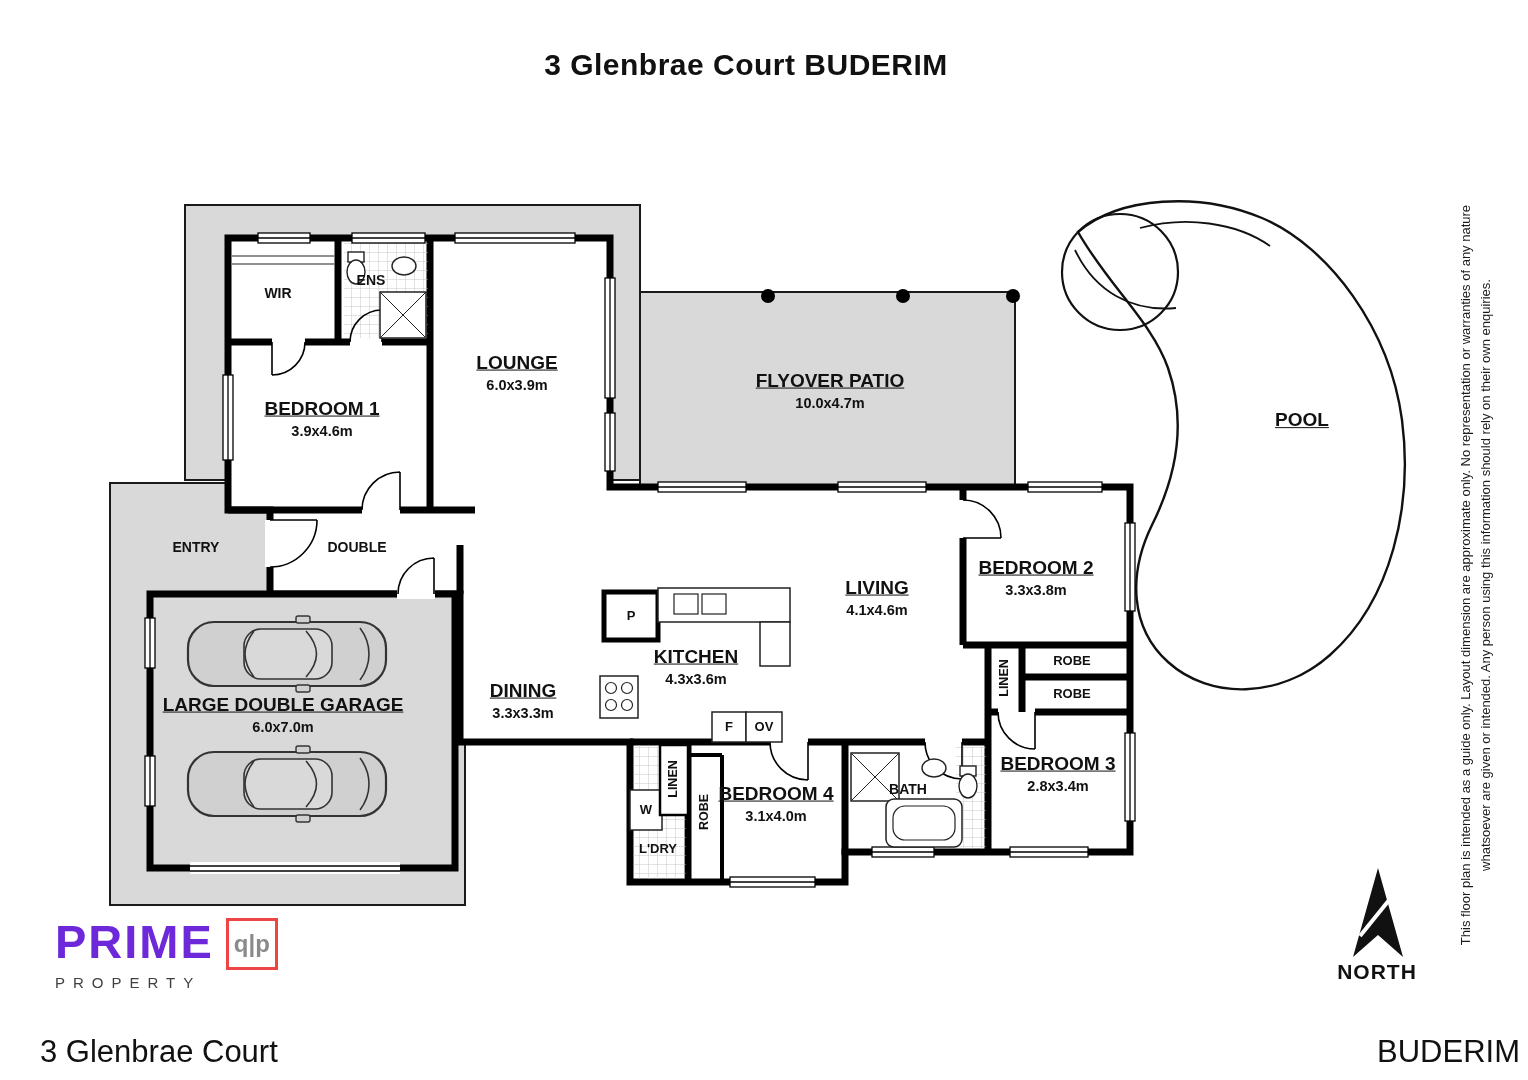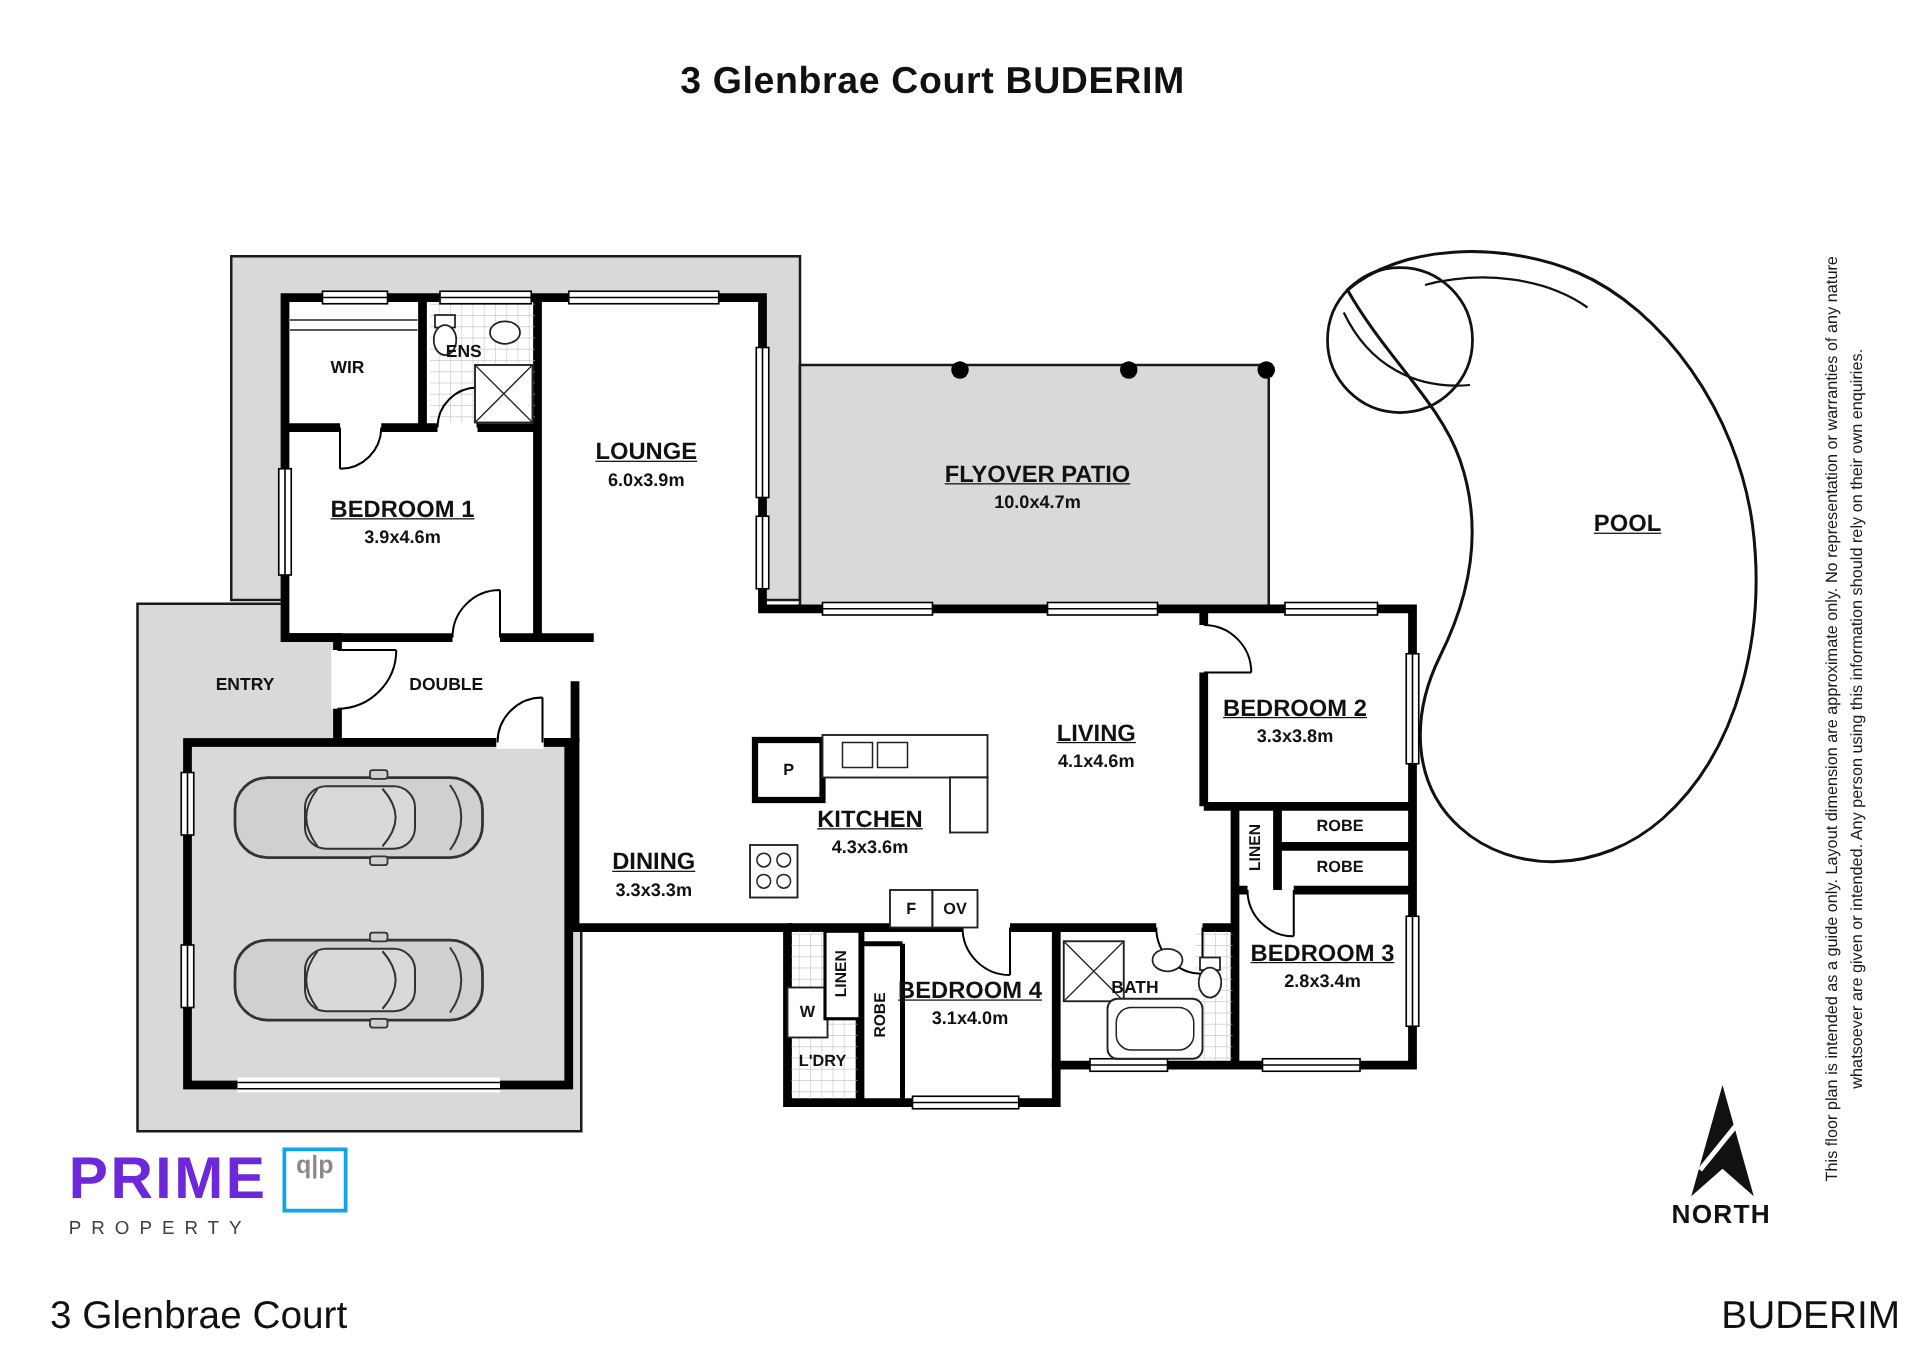--- a/index.html
+++ b/index.html
@@ -13,22 +13,22 @@
        align-items:center;text-align:center;font-weight:bold;color:#111;white-space:nowrap;line-height:1.25;}
   .lbl .nm{font-size:19px;text-decoration:underline;}
   .lbl .dm{font-size:14.5px;margin-top:1px;}
   .lbl.sm{font-size:14px;}
   .lbl.xs{font-size:13px;}
   .lbl.vert{transform:translate(-50%,-50%) rotate(-90deg);font-size:12.5px;}
   
   .logo{position:absolute;left:55px;top:918px;}
   .logo-row{display:flex;align-items:flex-start;gap:12px;}
   .logo-prime{font-size:47px;font-weight:800;letter-spacing:2px;color:#6d28d9;line-height:1;}
-  .logo-mark{width:52px;height:52px;border:3px solid #0ea5e9;box-sizing:border-box;display:flex;
-             justify-content:center;font-size:20px;font-weight:600;color:#8a8a8a;}
+  .logo-mark{width:52px;height:52px;border:3px solid #ef4444;box-sizing:border-box;display:flex;
+             align-items:center;justify-content:center;font-size:24px;font-weight:600;color:#8a8a8a;}
   .logo-sub{font-size:15px;letter-spacing:8px;color:#404040;margin-top:4px;}
   
   .footer-left{position:absolute;left:40px;top:1034px;font-size:31px;font-weight:normal;}
   .footer-right{position:absolute;right:40px;top:1034px;font-size:31px;font-weight:normal;}
   
   .north-label{position:absolute;left:1377px;top:972px;transform:translate(-50%,-50%);
                font-size:21px;font-weight:bold;letter-spacing:1px;}
   
   .disclaimer{position:absolute;left:1476px;top:575px;width:830px;
               transform:translate(-50%,-50%) rotate(-90deg);text-align:center;
@@ -234,20 +234,24 @@
   </div>
   <div class="lbl" style="left:1302px;top:420px">
       <span class="nm">POOL</span>
     </div>
   <div class="lbl sm" style="left:196px;top:548px">
       <span>ENTRY</span>
     </div>
   <div class="lbl sm" style="left:357px;top:548px">
       <span>DOUBLE</span>
     </div>
+  <div class="lbl" style="left:283px;top:714px">
+    <span class="nm">LARGE DOUBLE GARAGE</span>
+    <span class="dm">6.0x7.0m</span>
+  </div>
   <div class="lbl" style="left:523px;top:700px">
     <span class="nm">DINING</span>
     <span class="dm">3.3x3.3m</span>
   </div>
   <div class="lbl" style="left:696px;top:666px">
     <span class="nm">KITCHEN</span>
     <span class="dm">4.3x3.6m</span>
   </div>
   <div class="lbl" style="left:877px;top:597px">
     <span class="nm">LIVING</span>

